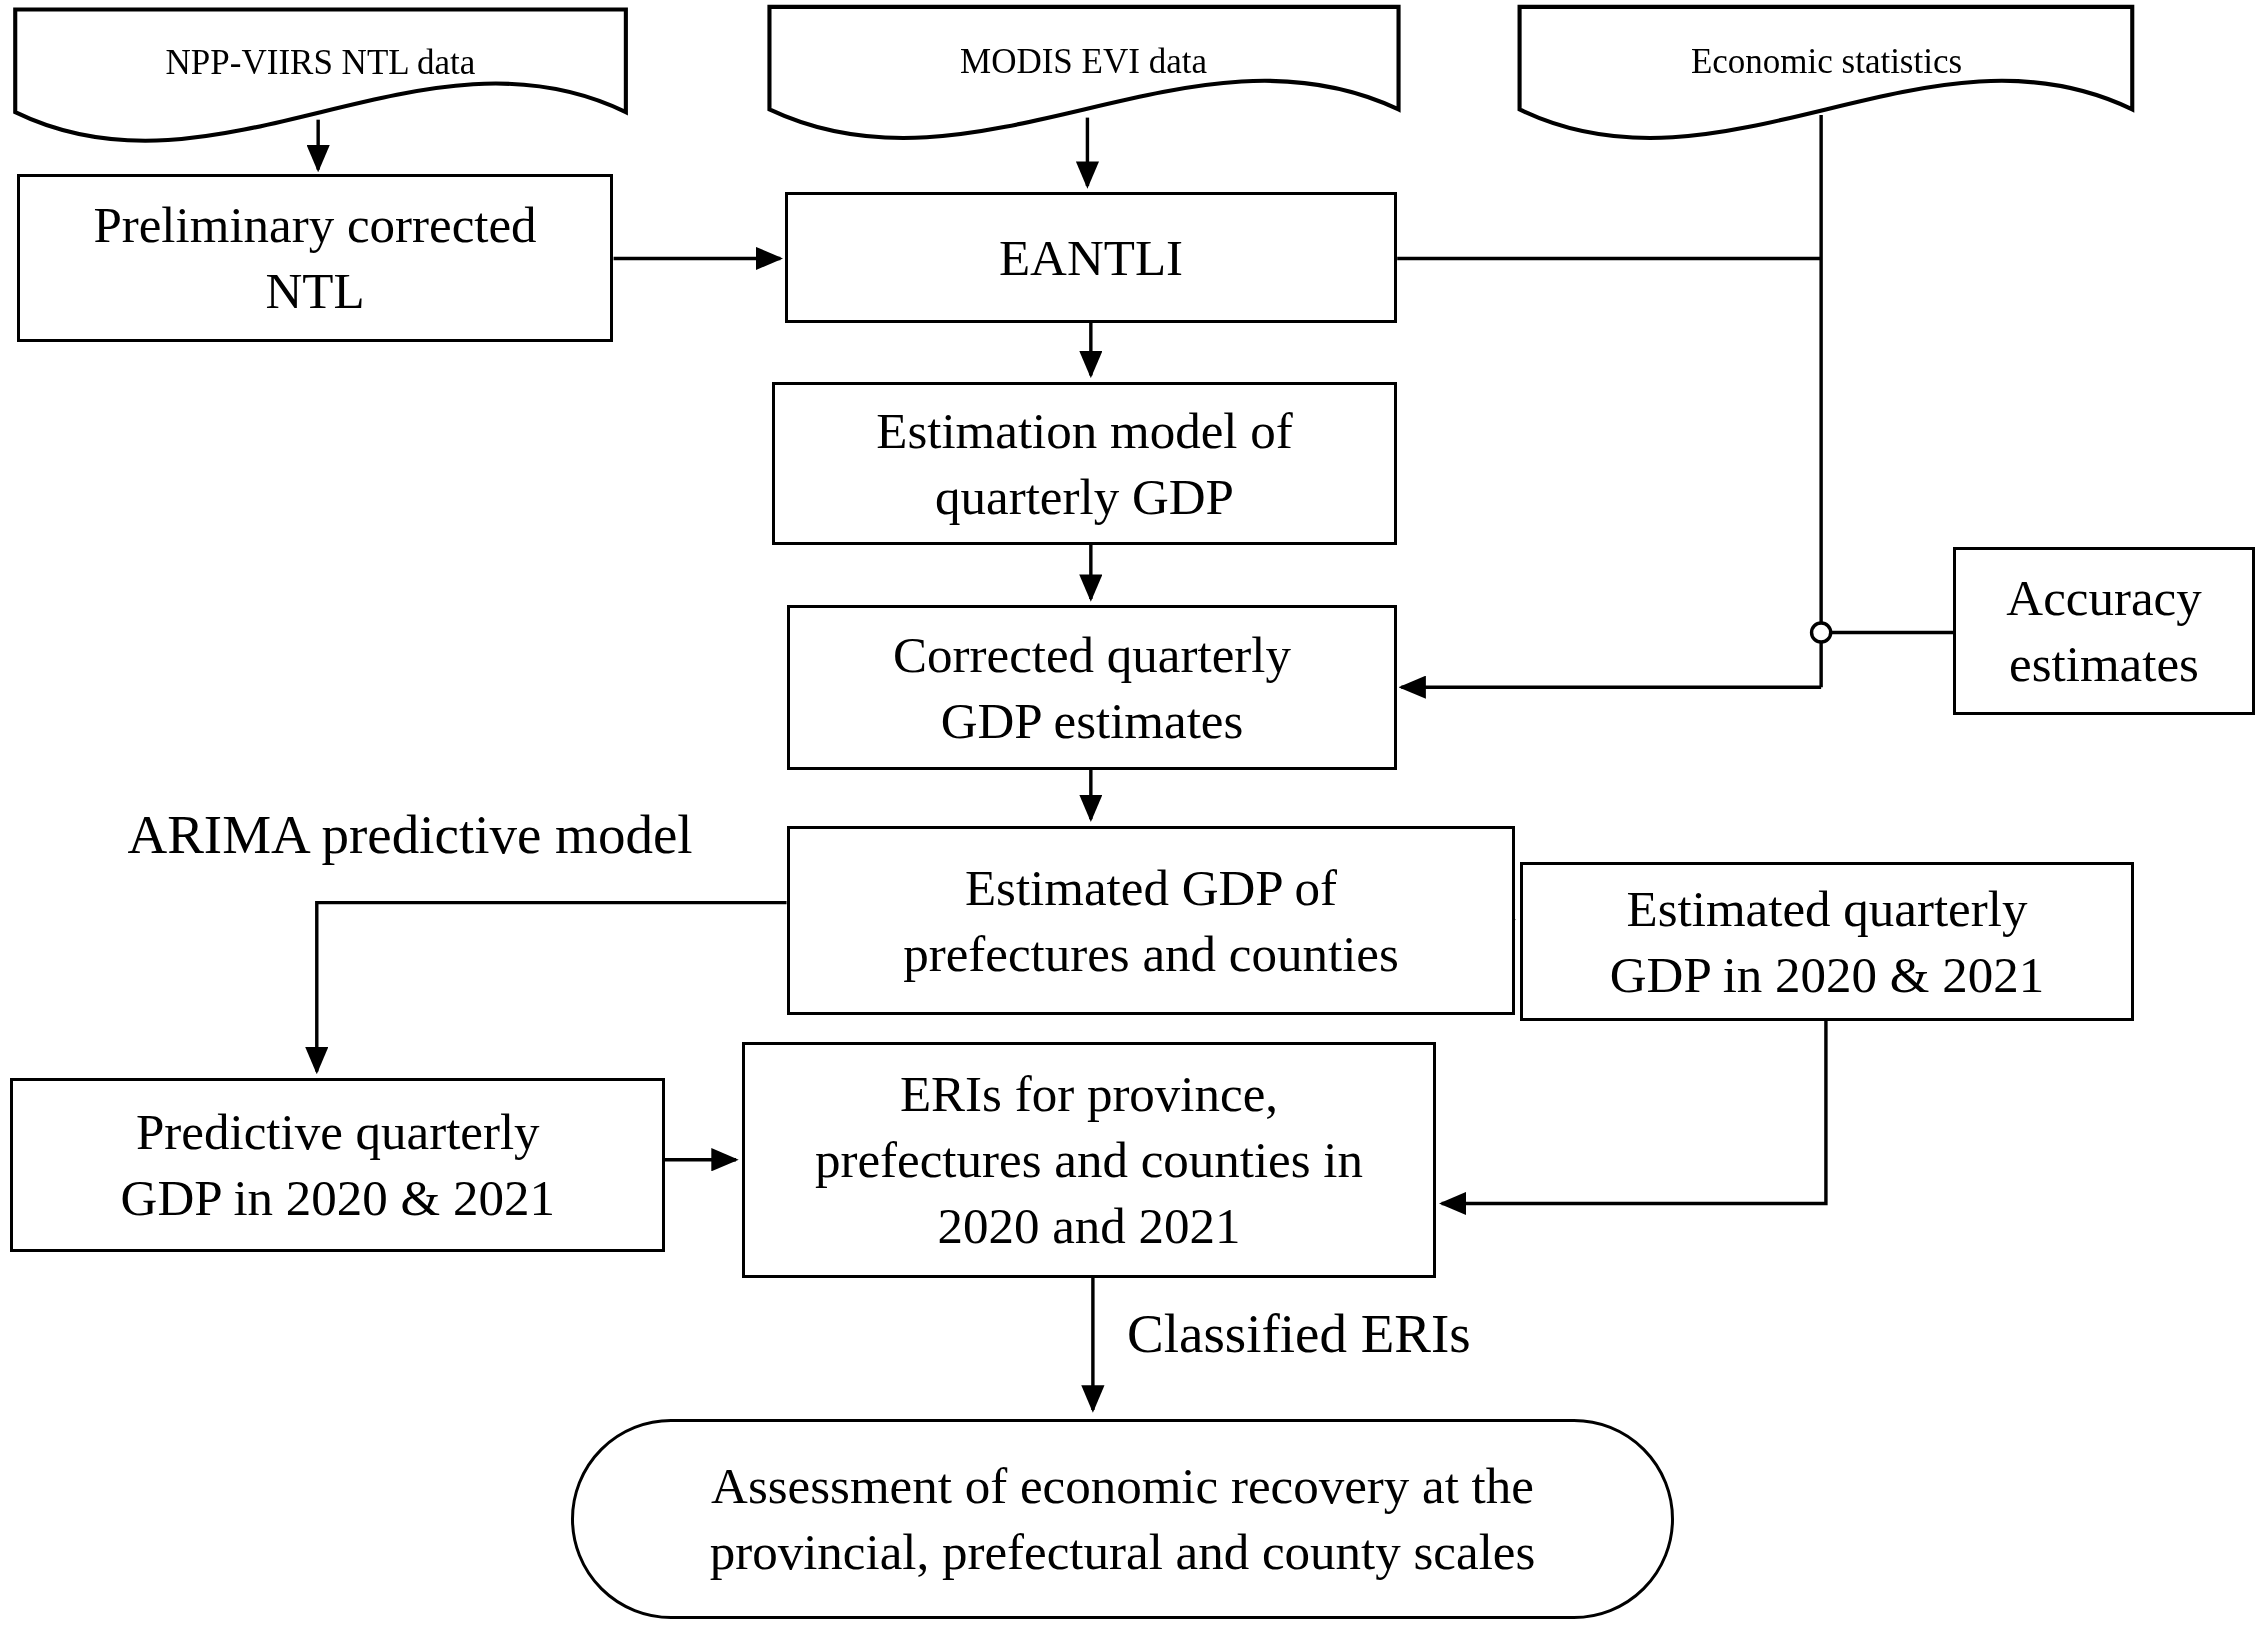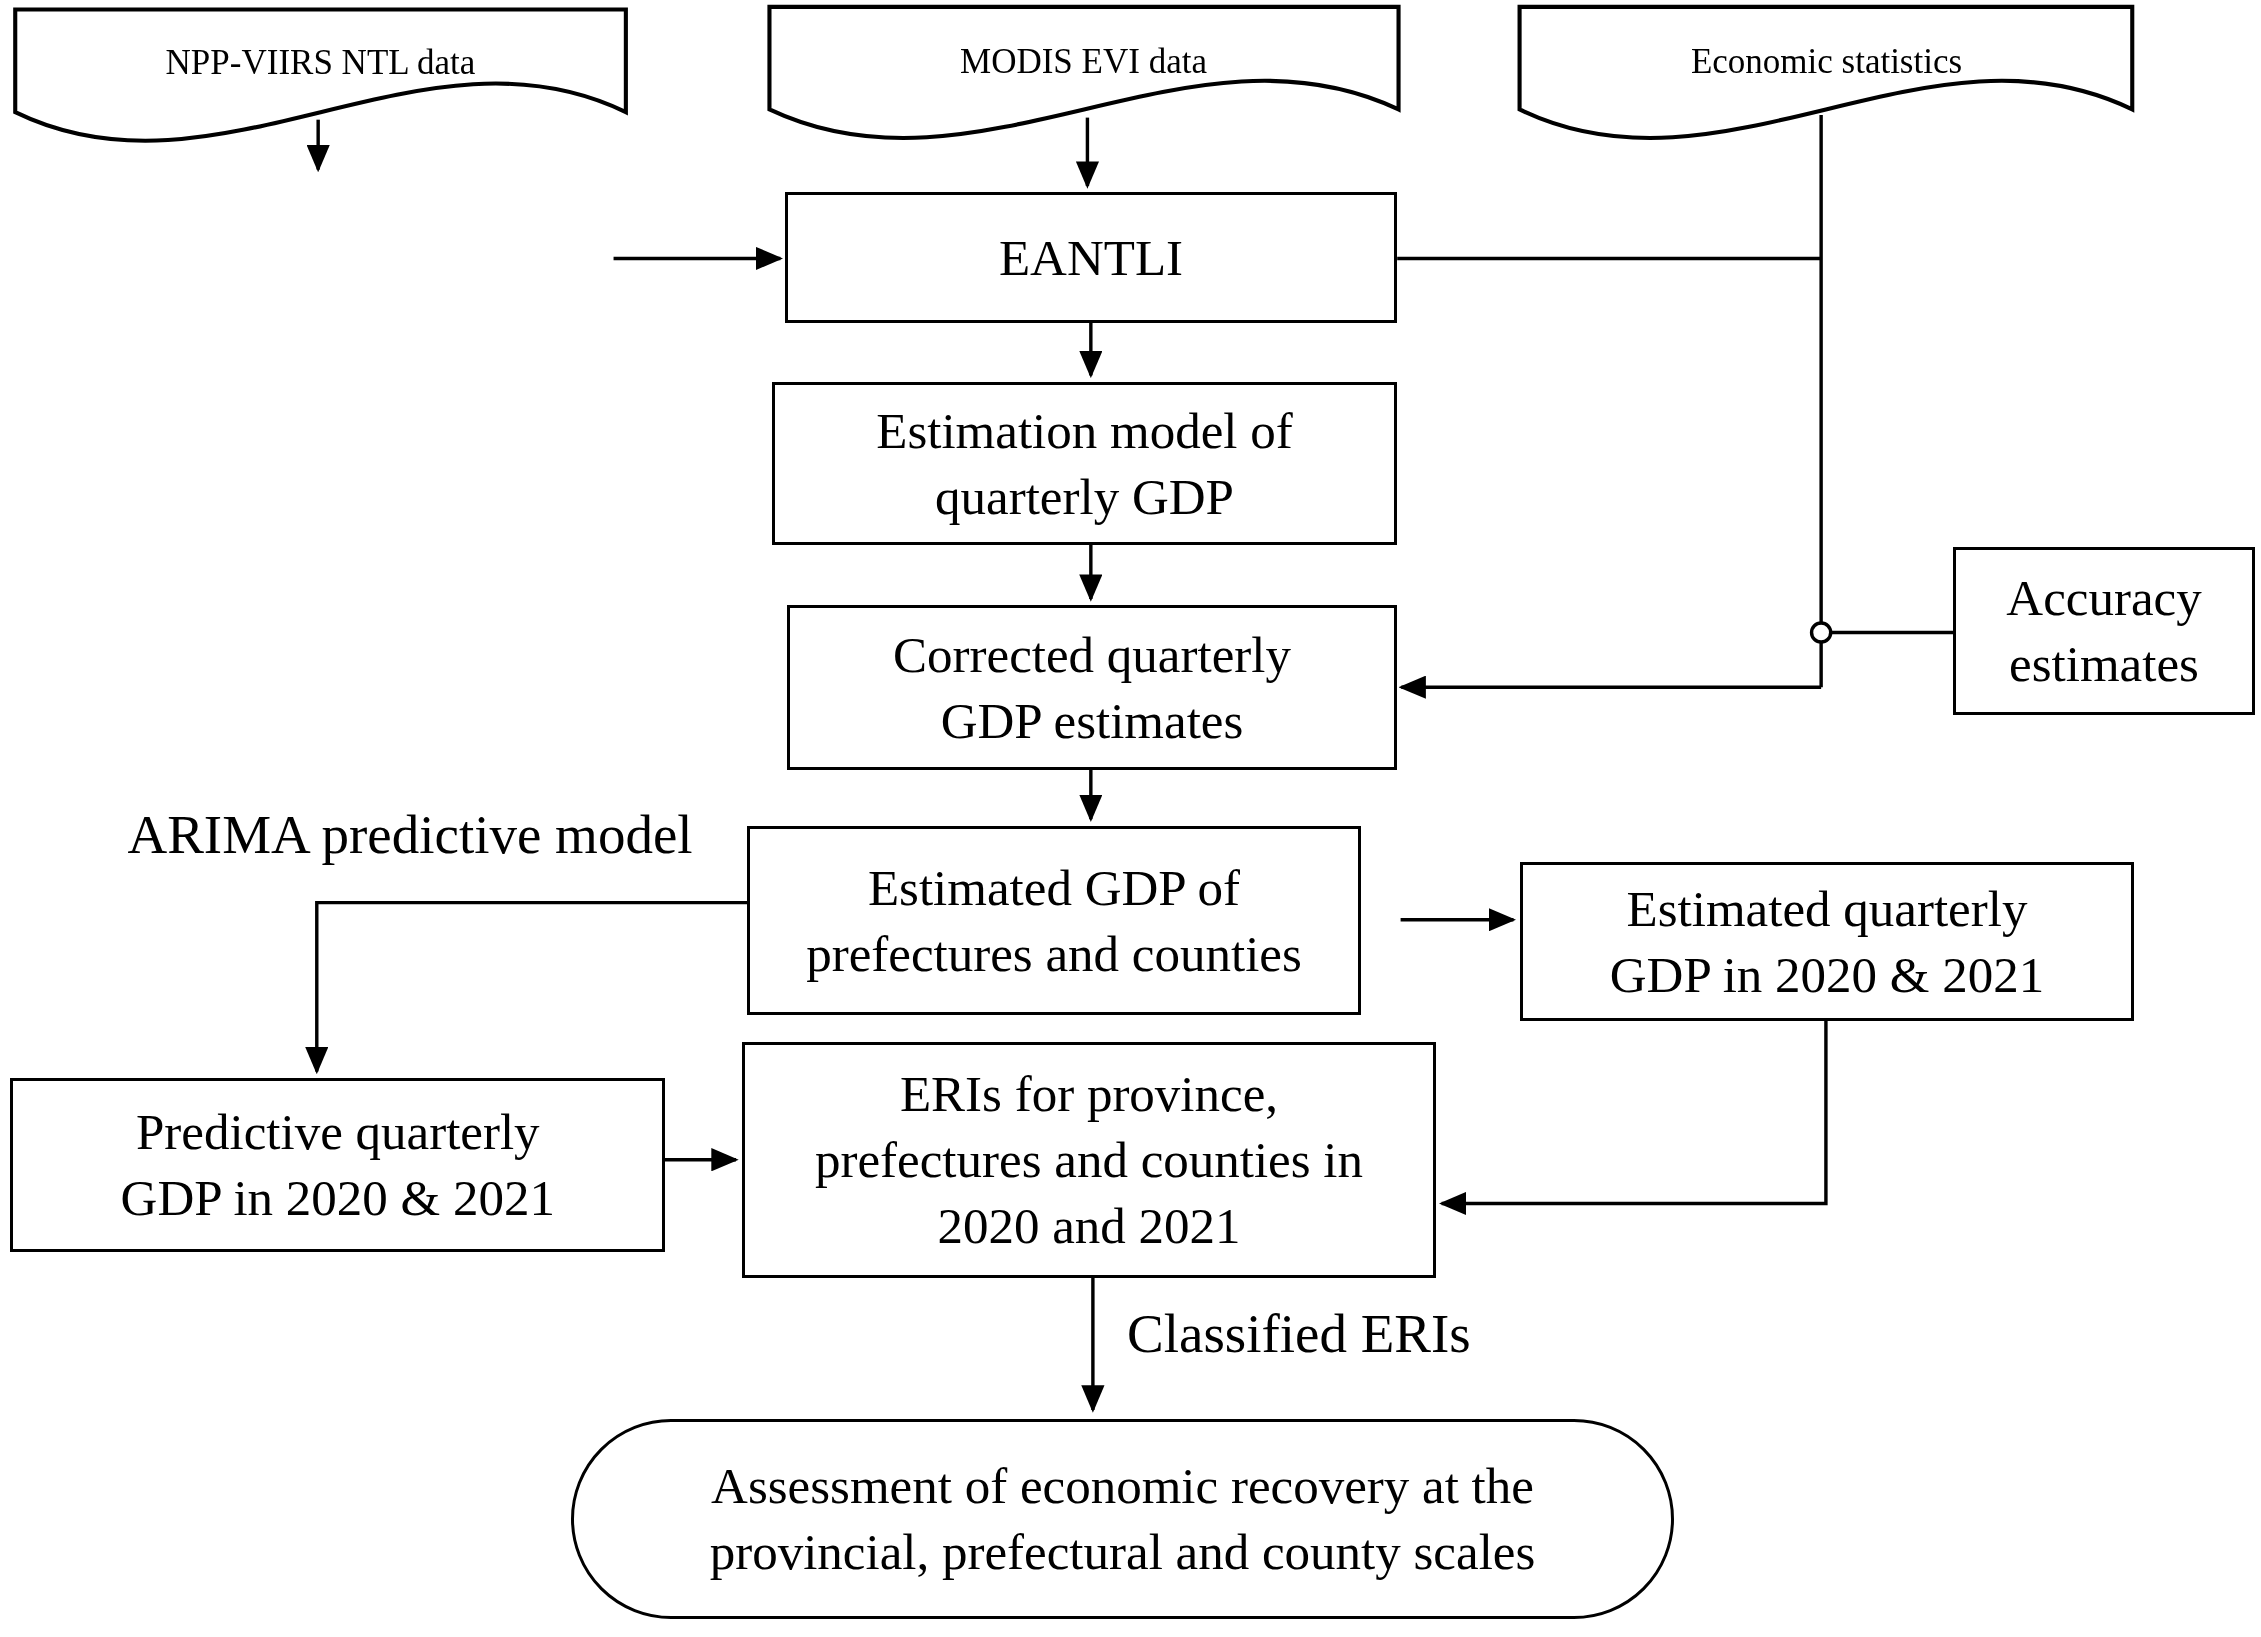--- a/index.html
+++ b/index.html
@@ -75,41 +75,45 @@
   <div class="flag-label" style="left:15px;top:20.5px;width:611px;height:85px;">
     <span>NPP-VIIRS NTL data</span>
   </div>
   <div class="flag-label" style="left:769px;top:19px;width:629px;height:85px;">
     <span>MODIS EVI data</span>
   </div>
   <div class="flag-label" style="left:1520px;top:19px;width:613px;height:85px;">
     <span>Economic statistics</span>
   </div>
 
+  <div class="node" style="left:17px;top:174px;width:596px;height:168px;">
+    <span>Preliminary corrected</span>
+    <span>NTL</span>
+  </div>
 
   <div class="node" style="left:785px;top:192px;width:612px;height:131px;">
     <span>EANTLI</span>
   </div>
 
   <div class="node" style="left:772px;top:382px;width:625px;height:163px;">
     <span>Estimation model of</span>
     <span>quarterly GDP</span>
   </div>
 
   <div class="node" style="left:787px;top:605px;width:610px;height:165px;">
     <span>Corrected quarterly</span>
     <span>GDP estimates</span>
   </div>
 
   <div class="node" style="left:1953px;top:547px;width:302px;height:168px;">
     <span>Accuracy</span>
     <span>estimates</span>
   </div>
 
-  <div class="node" style="left:747px;top:826px;width:614px;height:189px;">
+  <div class="node" style="left:787px;top:826px;width:728px;height:189px;">
     <span>Estimated GDP of</span>
     <span>prefectures and counties</span>
   </div>
 
   <div class="node" style="left:1520px;top:862px;width:614px;height:159px;">
     <span>Estimated quarterly</span>
     <span>GDP in 2020 &amp; 2021</span>
   </div>
 
   <div class="node" style="left:10.3px;top:1078px;width:655px;height:174px;">

